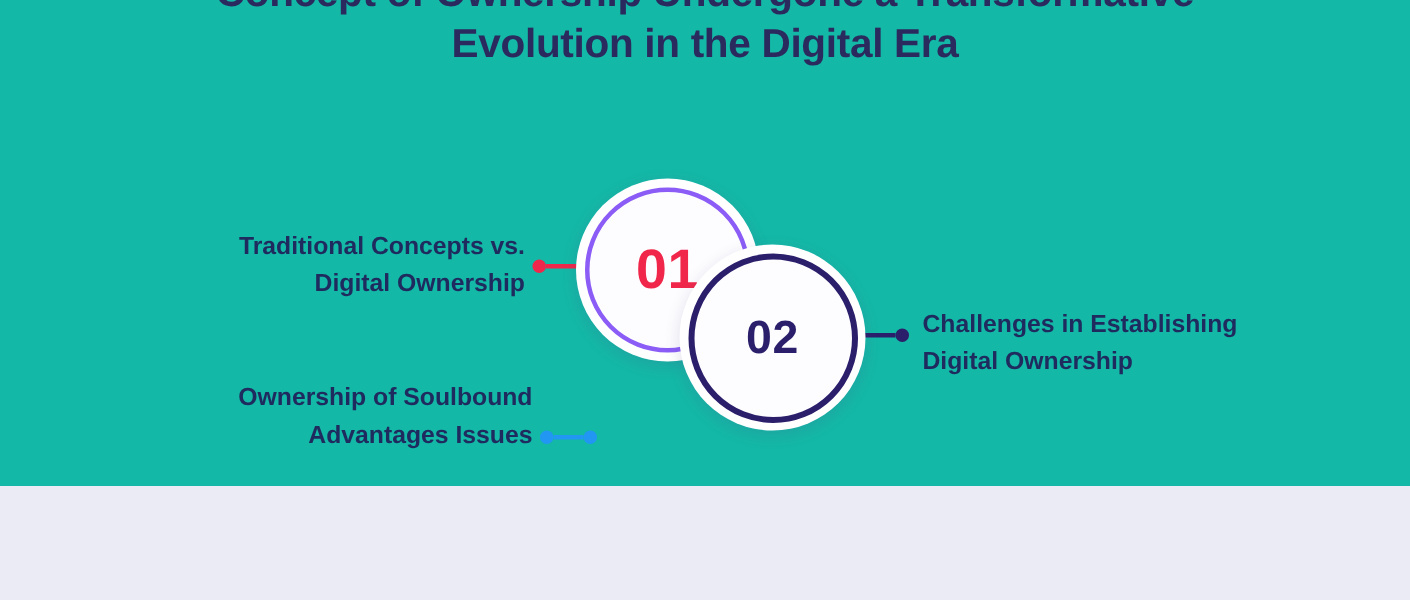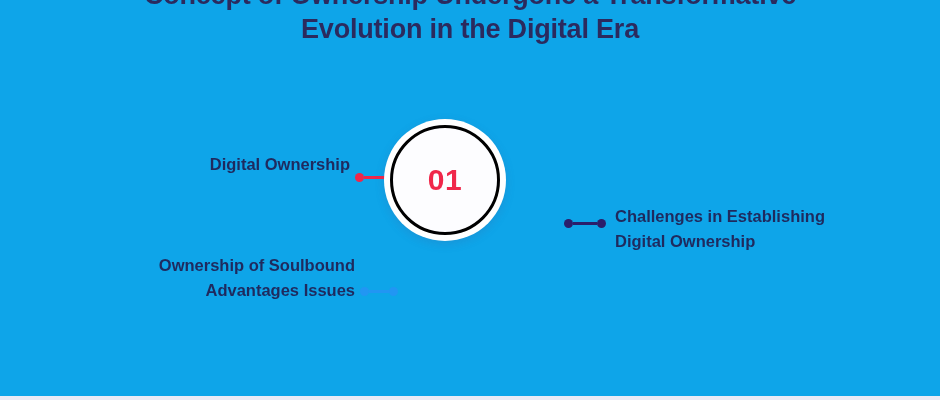--- a/index.html
+++ b/index.html
@@ -10,22 +10,22 @@
     width: 940px;
     height: 400px;
     background: #ebebf6;
     font-family: "Liberation Sans", sans-serif;
     overflow: hidden;
   }
 
   #infographic {
     position: relative;
     width: 940px;
-    height: 396px;
-    background: #0ea5e9;
+    height: 324px;
+    background: #14b8a6;
     overflow: hidden;
   }
 
   
   .title-block {
     position: absolute;
     left: 0;
     top: -22px;
     width: 940px;
     text-align: center;
@@ -64,23 +64,23 @@
   #node-01 {
     width: 122px;
     height: 122px;
     left: 384px;
     top: 119px;
     z-index: 3;
   }
   #node-01 .node-inner {
     width: 104px;
     height: 104px;
-    border: 3px solid #000000;
+    border: 3px solid #8b5cf6;
     color: #f0274a;
-    font-size: 30px;
+    font-size: 37px;
   }
 
   
   #node-02 {
     width: 124px;
     height: 124px;
     left: 453px;
     top: 163px;
     z-index: 5;
   }
@@ -202,22 +202,26 @@
     <span class="dot"></span>
     <span class="bar"></span>
     <span class="dot"></span>
   </div>
 
   <div class="node" id="node-01">
     <div class="node-inner">01</div>
   </div>
 
 
+  <div class="node" id="node-02">
+    <div class="node-inner">02</div>
+  </div>
 
   <div class="label label-right-aligned" id="label-01">
+    <span class="ln">Traditional Concepts vs.</span>
     <span class="ln">Digital Ownership</span>
   </div>
 
   <div class="label label-left-aligned" id="label-02">
     <span class="ln">Challenges in Establishing</span>
     <span class="ln">Digital Ownership</span>
   </div>
 
   <div class="label label-right-aligned" id="label-03">
     <span class="ln">Ownership of Soulbound</span>

